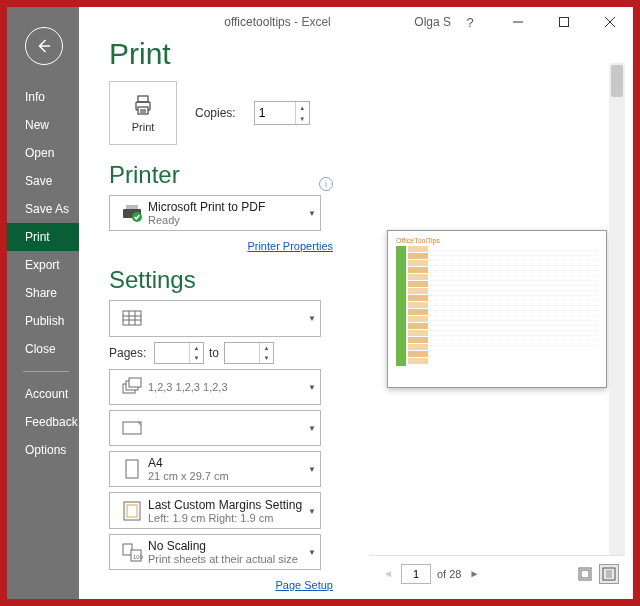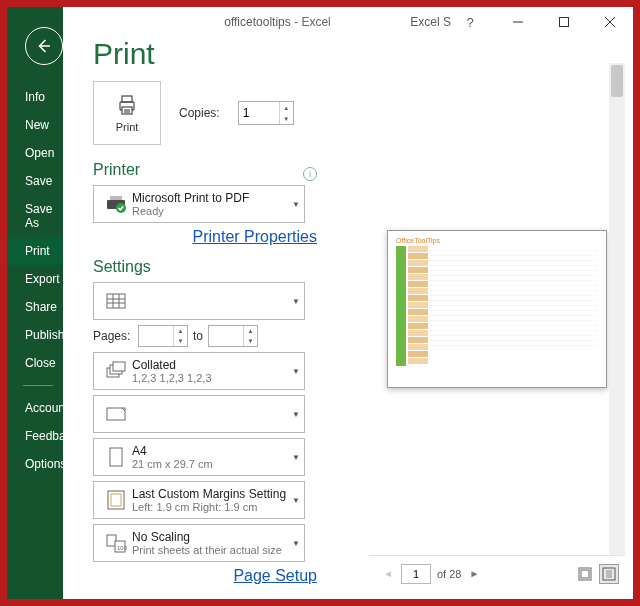--- a/index.html
+++ b/index.html
@@ -12,21 +12,21 @@
   .titlebar .doc .app-name { color: #666; }
   .titlebar .user { position: absolute; right: 182px; font-size: 12px; color: #5a5a5a; pointer-events: auto; }
   .titlebar .help { position: absolute; right: 148px; width: 30px; text-align: center; font-size: 13px; color: #5a5a5a; pointer-events: auto; cursor: pointer; }
   .titlebar .wbtn { position: absolute; top: 0; width: 46px; height: 30px; display: flex; align-items: center; justify-content: center; pointer-events: auto; cursor: pointer; }
   .titlebar .min { right: 92px; }
   .titlebar .max { right: 46px; }
   .titlebar .close { right: 0; }
   .titlebar svg { width: 12px; height: 12px; stroke: #333; stroke-width: 1; fill: none; }
 
   
-  .sidebar { width: 56px; background: #14532d; color: #fff; display: flex; flex-direction: column; padding-top: 14px; flex-shrink: 0; z-index: 6; }
+  .sidebar { width: 72px; background: #737373; color: #fff; display: flex; flex-direction: column; padding-top: 14px; flex-shrink: 0; z-index: 6; }
   .back-btn { width: 38px; height: 38px; border: 1.5px solid #fff; border-radius: 50%; margin: 6px 0 18px 18px; display: flex; align-items: center; justify-content: center; cursor: pointer; }
   .back-btn svg { width: 18px; height: 18px; stroke: #fff; stroke-width: 2; fill: none; }
   .side-item { padding: 7px 0 7px 18px; font-size: 12px; cursor: pointer; }
   .side-item.selected { background: #0a5e35; }
   .side-sep { height: 1px; background: rgba(255,255,255,0.35); margin: 8px 10px 8px 16px; }
 
   
   .main { flex: 1; display: flex; flex-direction: column; padding: 30px 0 0 30px; min-width: 0; }
   h1.page-title { font-size: 30px; font-weight: 300; color: #1e6f41; margin-bottom: 10px; }
 
@@ -34,32 +34,32 @@
   .print-btn { width: 68px; height: 64px; border: 1px solid #c8c8c8; background: #fff; display: flex; flex-direction: column; align-items: center; justify-content: center; gap: 4px; cursor: pointer; }
   .print-btn .lbl { font-size: 11px; color: #333; }
   .copies-lbl { font-size: 12px; color: #333; }
   .spinner { width: 56px; height: 24px; border: 1px solid #aeaeae; display: flex; align-items: center; position: relative; background: #fff; }
   .spinner input { border: none; width: 38px; padding: 2px 4px; font-size: 12px; outline: none; }
   .spinner .arrows { position: absolute; right: 0; top: 0; bottom: 0; width: 14px; display: flex; flex-direction: column; border-left: 1px solid #d0d0d0; }
   .spinner .arrows div { flex: 1; display: flex; align-items: center; justify-content: center; font-size: 6px; color: #555; cursor: pointer; }
   .spinner.small { width: 50px; height: 22px; }
   .spinner.small input { width: 32px; }
 
-  .section-hdr { font-size: 16px; font-weight: 300; color: #1e6f41; margin: 6px 0 6px 0; display:flex; align-items:center; justify-content:space-between; width:224px;}
+  .section-hdr { font-size: 24px; font-weight: 300; color: #1e6f41; margin: 6px 0 6px 0; display:flex; align-items:center; justify-content:space-between; width:224px;}
   .hdr-row { width:224px; display:flex; align-items:flex-end; justify-content:space-between; }
   .info-icon { width:14px; height:14px; border:1px solid #8aa; border-radius:50%; font-size:9px; color:#8aa; display:flex; align-items:center; justify-content:center; margin-bottom:4px; cursor:pointer;}
 
   .combo { width: 212px; border: 1px solid #b8b8b8; background: #fff; display: flex; align-items: center; padding: 4px 16px 4px 6px; margin-bottom: 5px; position: relative; cursor: pointer; min-height:36px;}
   .combo .cicon { width: 32px; height: 28px; display: flex; align-items: center; justify-content: center; flex-shrink: 0; }
   .combo .ctext { flex: 1; min-width: 0; }
   .combo .ctext .line1 { font-size: 12px; color: #222; white-space: nowrap; overflow: hidden; text-overflow: ellipsis;}
   .combo .ctext .line2 { font-size: 11px; color: #767676; white-space: nowrap; overflow: hidden; text-overflow: ellipsis;}
   .combo .caret { position: absolute; right: 4px; top: 50%; transform: translateY(-50%); font-size: 8px; color: #555; }
 
-  .link { color: #1158b7; font-size: 16px; text-decoration: underline; cursor: pointer; }
+  .link { color: #1158b7; font-size: 11px; text-decoration: underline; cursor: pointer; }
   .link-row { width: 224px; text-align: right; margin: 0 0 6px 0; }
 
   .pages-row { width:224px; display:flex; align-items:center; gap:1px; font-size:12px; color:#333; margin-bottom:5px;}
   .pages-row .lbl { width:44px; }
   .pages-row .to { padding:0 4px; }
 
   
   .preview { position:absolute; right:8px; top:56px; bottom:8px; width:256px; display:flex; flex-direction:column; }
   .preview-scroll { flex:1; display:flex; align-items:center; justify-content:center; position:relative; }
   .preview-scrollbar { position:absolute; right:0; top:0; bottom:0; width:16px; background:#f0f0f0; }
@@ -91,21 +91,21 @@
 <body>
 
 <div class="app">
 
   <div class="titlebar">
     <div class="doc">
       <span>officetooltips</span>
       <span class="app-name"> - </span>
       <span class="app-name">Excel</span>
     </div>
-    <div class="user">Excel S</div>
+    <div class="user">Olga S</div>
     <div class="help">?</div>
     <div class="wbtn min">
         <svg viewBox="0 0 12 12">
           <line x1="1" y1="6" x2="11" y2="6"></line>
         </svg>
       </div>
     <div class="wbtn max">
         <svg viewBox="0 0 12 12">
           <rect x="1.5" y="1.5" width="9" height="9"></rect>
         </svg>
@@ -223,21 +223,20 @@
 
     <div class="combo">
       <div class="cicon">
         <svg class="ic" viewBox="0 0 24 24" fill="none" stroke="#6b6b6b" stroke-width="1">
             <rect x="3" y="9" width="12" height="9"></rect>
             <rect x="6" y="6" width="12" height="9" fill="#fff"></rect>
             <rect x="9" y="3" width="12" height="9" fill="#fff"></rect>
           </svg>
       </div>
       <div class="ctext">
-        <div class="line1">Collated</div>
         <div class="line2">1,2,3    1,2,3    1,2,3</div>
       </div>
       <div class="caret">▼</div>
     </div>
 
     <div class="combo">
       <div class="cicon">
         <svg class="ic" viewBox="0 0 24 24" fill="none" stroke="#6b6b6b" stroke-width="1">
             <rect x="3" y="6" width="18" height="12"></rect>
             <polyline points="18,6 21,9 18,6" fill="#ddd"></polyline>

